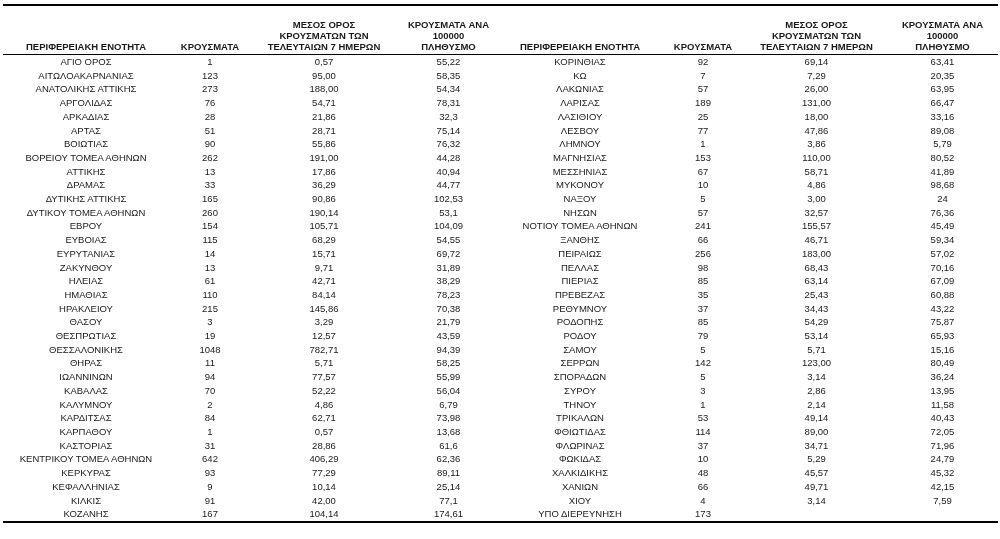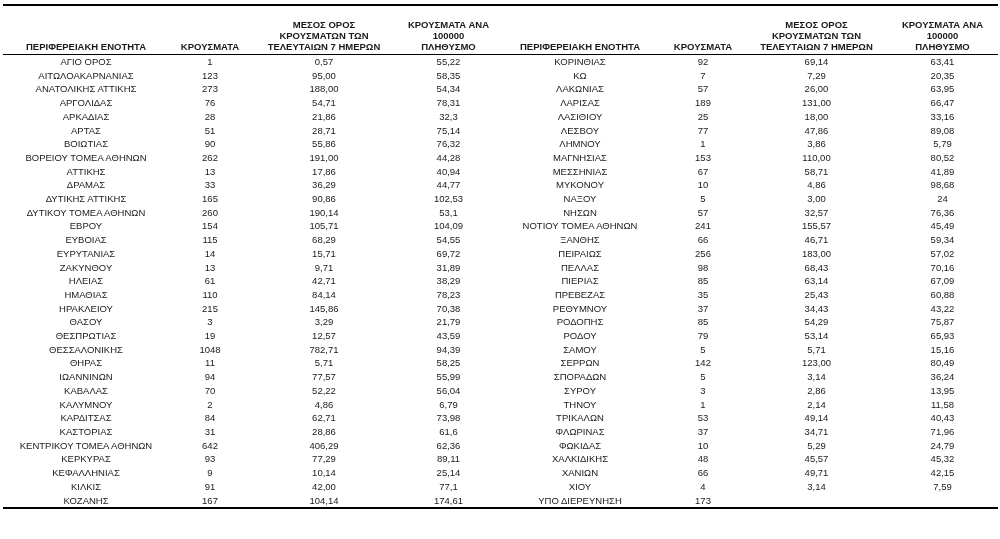--- a/index.html
+++ b/index.html
@@ -352,20 +352,30 @@
           <td>ΚΑΡΔΙΤΣΑΣ</td>
           <td>84</td>
           <td>62,71</td>
           <td>73,98</td>
           <td>ΤΡΙΚΑΛΩΝ</td>
           <td>53</td>
           <td>49,14</td>
           <td>40,43</td>
         </tr>
         <tr>
+          <td>ΚΑΡΠΑΘΟΥ</td>
+          <td>1</td>
+          <td>0,57</td>
+          <td>13,68</td>
+          <td>ΦΘΙΩΤΙΔΑΣ</td>
+          <td>114</td>
+          <td>89,00</td>
+          <td>72,05</td>
+        </tr>
+        <tr>
           <td>ΚΑΣΤΟΡΙΑΣ</td>
           <td>31</td>
           <td>28,86</td>
           <td>61,6</td>
           <td>ΦΛΩΡΙΝΑΣ</td>
           <td>37</td>
           <td>34,71</td>
           <td>71,96</td>
         </tr>
         <tr>

